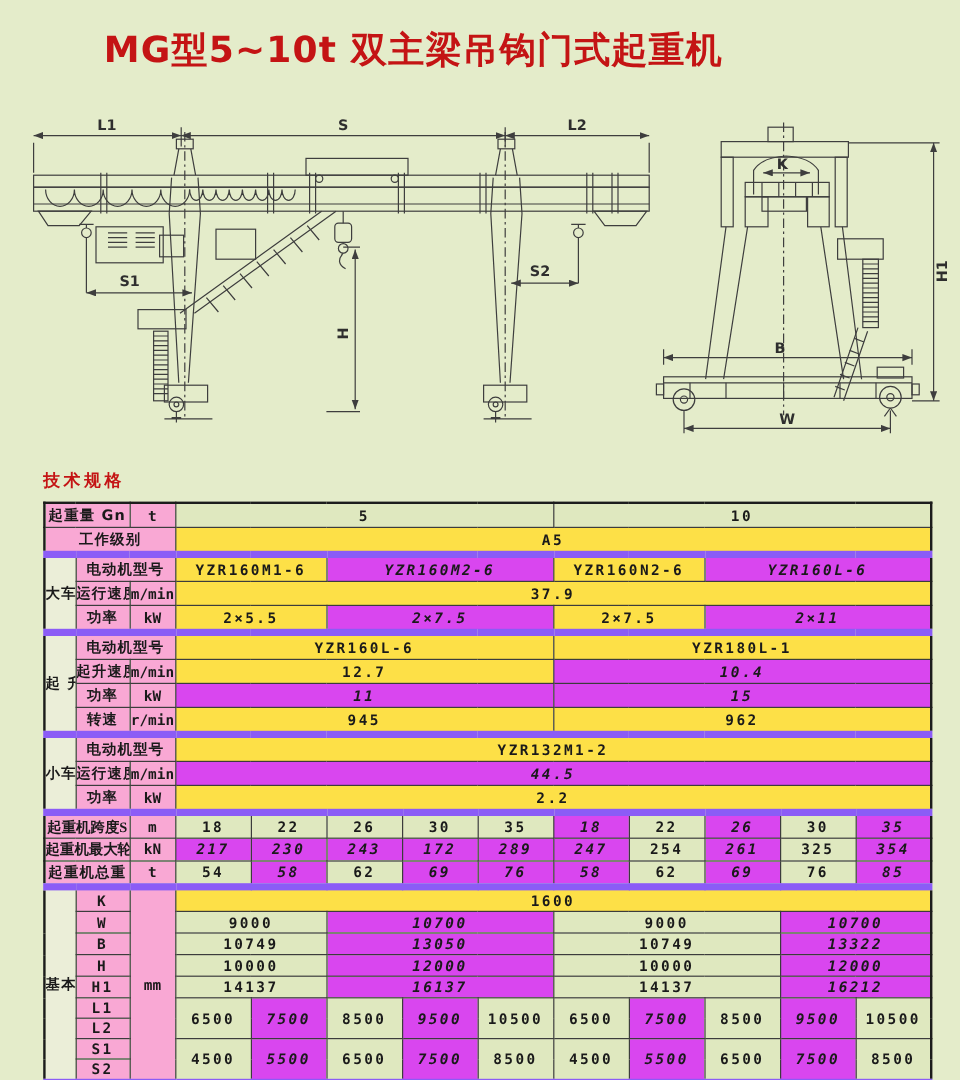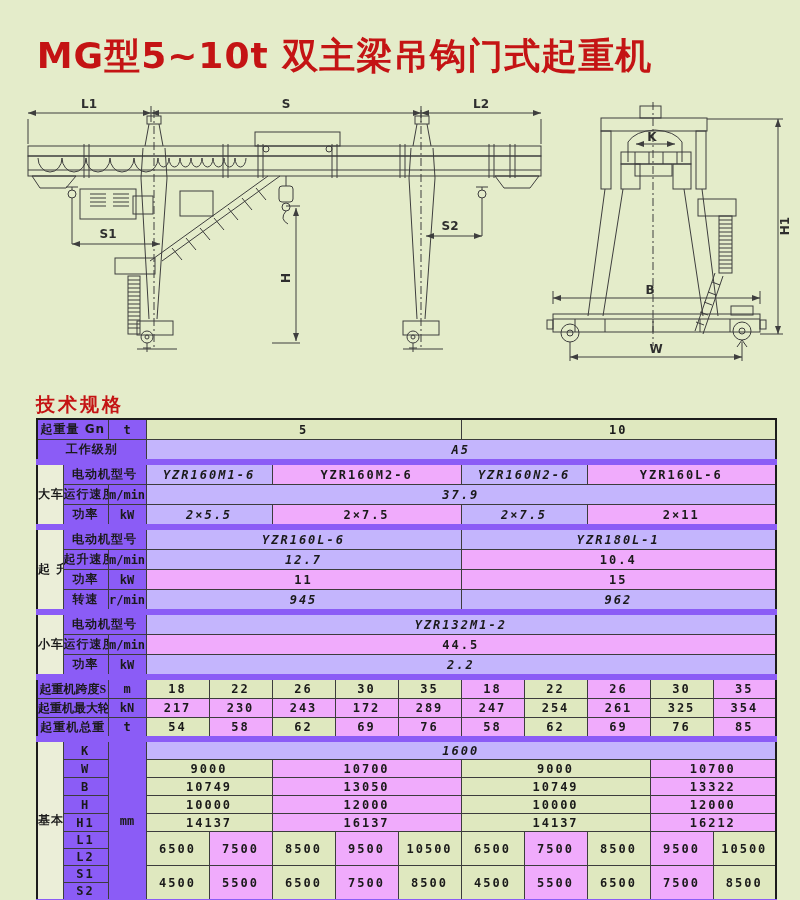--- a/index.html
+++ b/index.html
@@ -3,48 +3,48 @@
 <meta charset="utf-8">
 <style>
   html,body{margin:0;padding:0;}
   body{
     width:800px;height:900px;position:relative;overflow:hidden;
     background:#e4ecca;
     font-family:"DejaVu Sans","Liberation Sans",sans-serif;
   }
   .title{
     position:absolute;top:22px;left:0;width:689px;text-align:center;
-    font-size:36px;font-weight:bold;letter-spacing:1px;color:#c41414;margin-top:10px;
+    font-size:30px;font-weight:bold;letter-spacing:1px;color:#c41414;
   }
   .spec-heading{
     position:absolute;top:392px;left:36px;
-    font-size:19px;font-weight:bold;letter-spacing:3px;color:#c41414;
+    font-size:14px;font-weight:bold;letter-spacing:3px;color:#c41414;
   }
   .draw{position:absolute;top:86px;}
   .draw svg{display:block;}
   .draw text{
     font-family:"DejaVu Sans","Liberation Sans",sans-serif;
     font-size:12px;fill:#2e2e2e;font-weight:bold;
   }
   table.spec{
     position:absolute;top:418px;left:36px;
     border-collapse:collapse;table-layout:fixed;width:739px;
     border:2px solid #1c1c1c;
   }
   table.spec td{
     border:1px solid #3c3c3c;text-align:center;vertical-align:middle;
     padding:0;overflow:hidden;white-space:nowrap;
     font-size:12px;color:#1a1a1a;
   }
-  td.hd{background:#8b5cf6;font-weight:bold;letter-spacing:1px;}
+  td.hd{background:#f9a8d4;font-weight:bold;letter-spacing:1px;}
   td.gh{background:#ebeed8;font-weight:bold;white-space:pre-line;
         line-height:1.18;font-size:11px;letter-spacing:1px;}
   td.cg{background:#dfe8bf;}
-  td.cb{background:#f0abfc;}
-  td.cc{background:#c4b5fd;font-style:italic;}
+  td.cb{background:#d946ef;font-style:italic;}
+  td.cc{background:#fde047;}
   td.num{font-family:"DejaVu Sans Mono","Liberation Mono",monospace;
          font-size:11px;letter-spacing:2px;font-weight:bold;}
   td.unit{font-family:"DejaVu Sans Mono","Liberation Mono",monospace;
           font-size:10px;letter-spacing:0;font-weight:bold;}
   td.tight{font-size:11px;letter-spacing:0;font-family:Liberation Serif, serif;}
   tr.sep td{border-top:6px solid #8b5cf6;}
   .h19 td{height:19px;} .h18 td{height:18px;} .h17 td{height:17px;}
   .h16 td{height:16px;}
 </style>
 </head>

